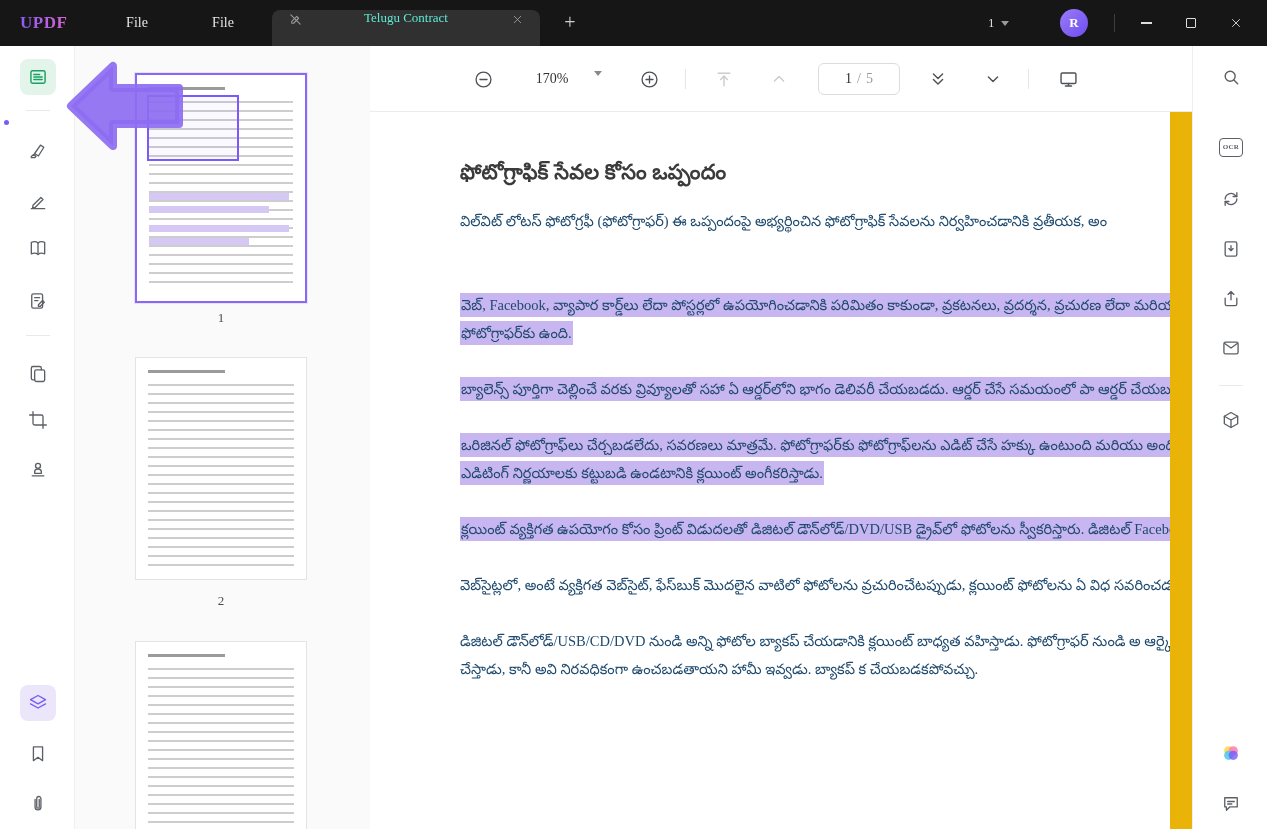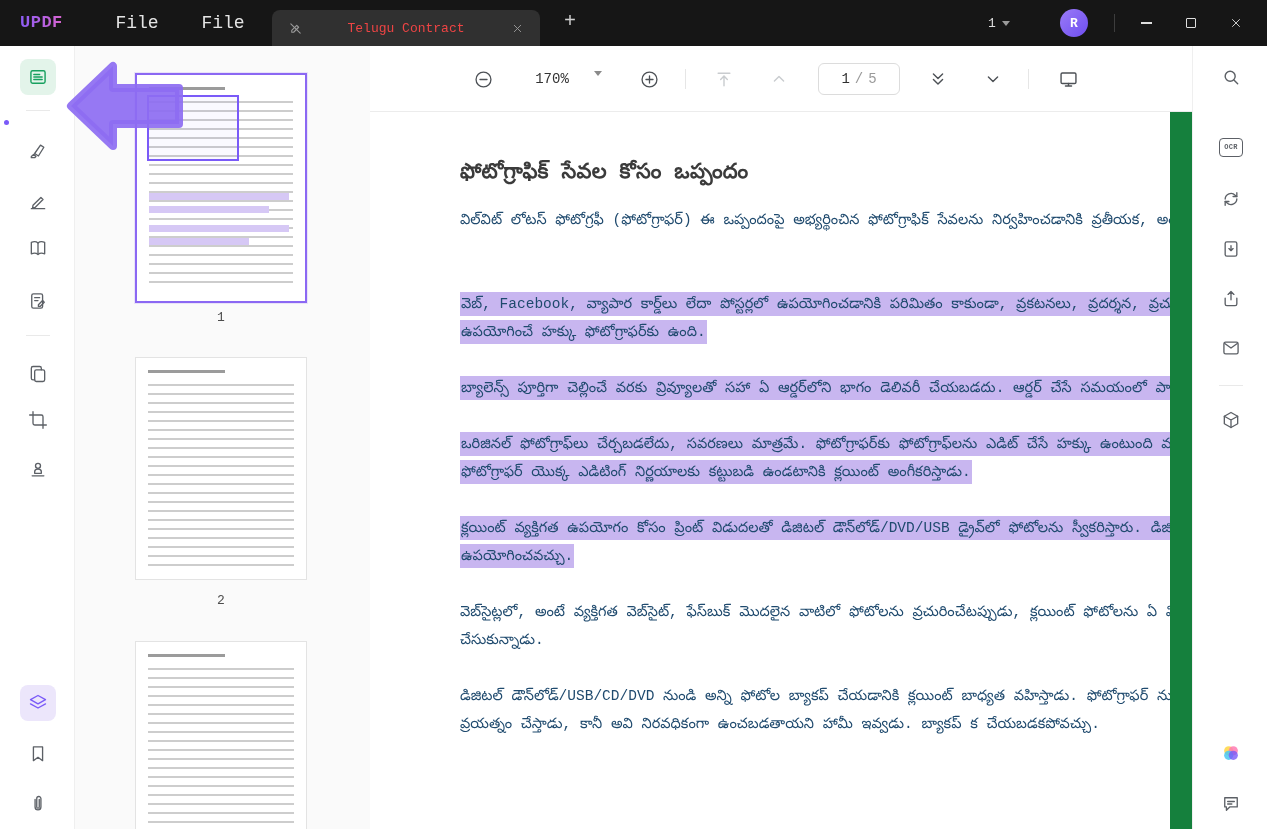--- a/index.html
+++ b/index.html
@@ -1,32 +1,32 @@
 <!DOCTYPE html>
 <html><head>
 <meta charset="utf-8">
 <style>
   html,body{margin:0;padding:0;background:#000;}
   *{box-sizing:border-box;}
   .app{position:relative;width:1267px;height:829px;background:#fff;overflow:hidden;
-       font-family:Liberation Mono, monospace;}
+       font-family:Liberation Serif, serif;}
 
   
   .titlebar{position:absolute;left:0;top:0;width:1267px;height:46px;background:#161616;}
   .logo{position:absolute;left:20px;top:0;height:46px;line-height:46px;font-size:17px;font-weight:800;
         letter-spacing:.5px;color:#a468f0;}
   @supports ((-webkit-background-clip:text) or (background-clip:text)){
     .logo{background:linear-gradient(90deg,#8a5cf6,#d964cf);-webkit-background-clip:text;background-clip:text;color:transparent;}
   }
-  .menu{position:absolute;top:0;height:46px;line-height:46px;color:#e4e4e4;font-size:18px;
+  .menu{position:absolute;top:0;height:46px;line-height:46px;color:#e4e4e4;font-size:14px;
         width:54px;text-align:center;cursor:pointer;}
   .menu-file{left:110px;}
   .menu-help{left:196px;}
   .tab{position:absolute;left:272px;top:10px;width:268px;height:36px;background:#303030;
-       border-radius:8px 8px 0 0;display:flex;align-items:center;padding:0 14px;color:#ef4444;cursor:pointer;}
+       border-radius:8px 8px 0 0;display:flex;align-items:flex-start;padding:0 14px;color:#5eead4;cursor:pointer;}
   .tab-title{flex:1;text-align:center;font-size:13px;white-space:nowrap;overflow:hidden;}
   .tab-icon,.tab-close{display:flex;align-items:center;justify-content:center;width:18px;height:18px;color:#9a9a9a;}
   .tab-close{cursor:pointer;}
   .newtab{position:absolute;left:556px;top:0;width:28px;height:46px;line-height:44px;text-align:center;
           color:#cfcfcf;font-size:20px;cursor:pointer;}
   .wincount{position:absolute;left:988px;top:0;height:46px;display:flex;align-items:center;gap:6px;
             color:#dcdcdc;font-size:13px;cursor:pointer;}
   .caret-down{width:0;height:0;border-left:4px solid transparent;border-right:4px solid transparent;
               border-top:5px solid #9a9a9a;}
   .avatar{position:absolute;left:1060px;top:9px;width:28px;height:28px;border-radius:50%;
@@ -70,21 +70,21 @@
   .tbtn.dim{color:#c9cccf;}
   .tdiv{position:absolute;top:23px;width:1px;height:20px;background:#e6e6e6;}
   .zoom-label{position:absolute;left:150px;top:0;width:64px;height:66px;line-height:66px;text-align:center;
               font-size:14px;color:#333;cursor:pointer;}
   .zoom-caret{position:absolute;left:224px;top:30px;cursor:pointer;}
   .pagebox{position:absolute;left:448px;top:17px;width:82px;height:32px;border:1px solid #dcdcdc;border-radius:6px;
            display:flex;align-items:center;justify-content:center;gap:5px;font-size:14px;cursor:text;background:#fff;}
   .pagebox .cur{color:#2f2f2f;}
   .pagebox .sep,.pagebox .tot{color:#9a9a9a;}
 
-  .doc-area{position:absolute;left:0;top:66px;width:822px;height:717px;background:#15803d;overflow:hidden;}
+  .doc-area{position:absolute;left:0;top:66px;width:822px;height:717px;background:#eab308;overflow:hidden;}
   .page{position:absolute;left:0;top:0;width:800px;height:717px;background:#fff;overflow:hidden;cursor:text;}
   .doc-content{padding:48px 0 0 90px;width:1060px;}
   .doc-title{margin:0 0 18px;font-size:21px;font-weight:700;color:#3b3b3b;letter-spacing:.2px;}
   .para{font-size:14.5px;line-height:28px;margin:0 0 28px;color:#1f4a6e;}
   .para.lead{margin-bottom:56px;}
   .para.hl span{background:#c8b6f0;padding:4px 1px;-webkit-box-decoration-break:clone;box-decoration-break:clone;}
 
   
   .right-sidebar{position:absolute;left:1192px;top:46px;width:75px;height:783px;background:#fff;
                  border-left:1px solid #efefef;z-index:5;}

